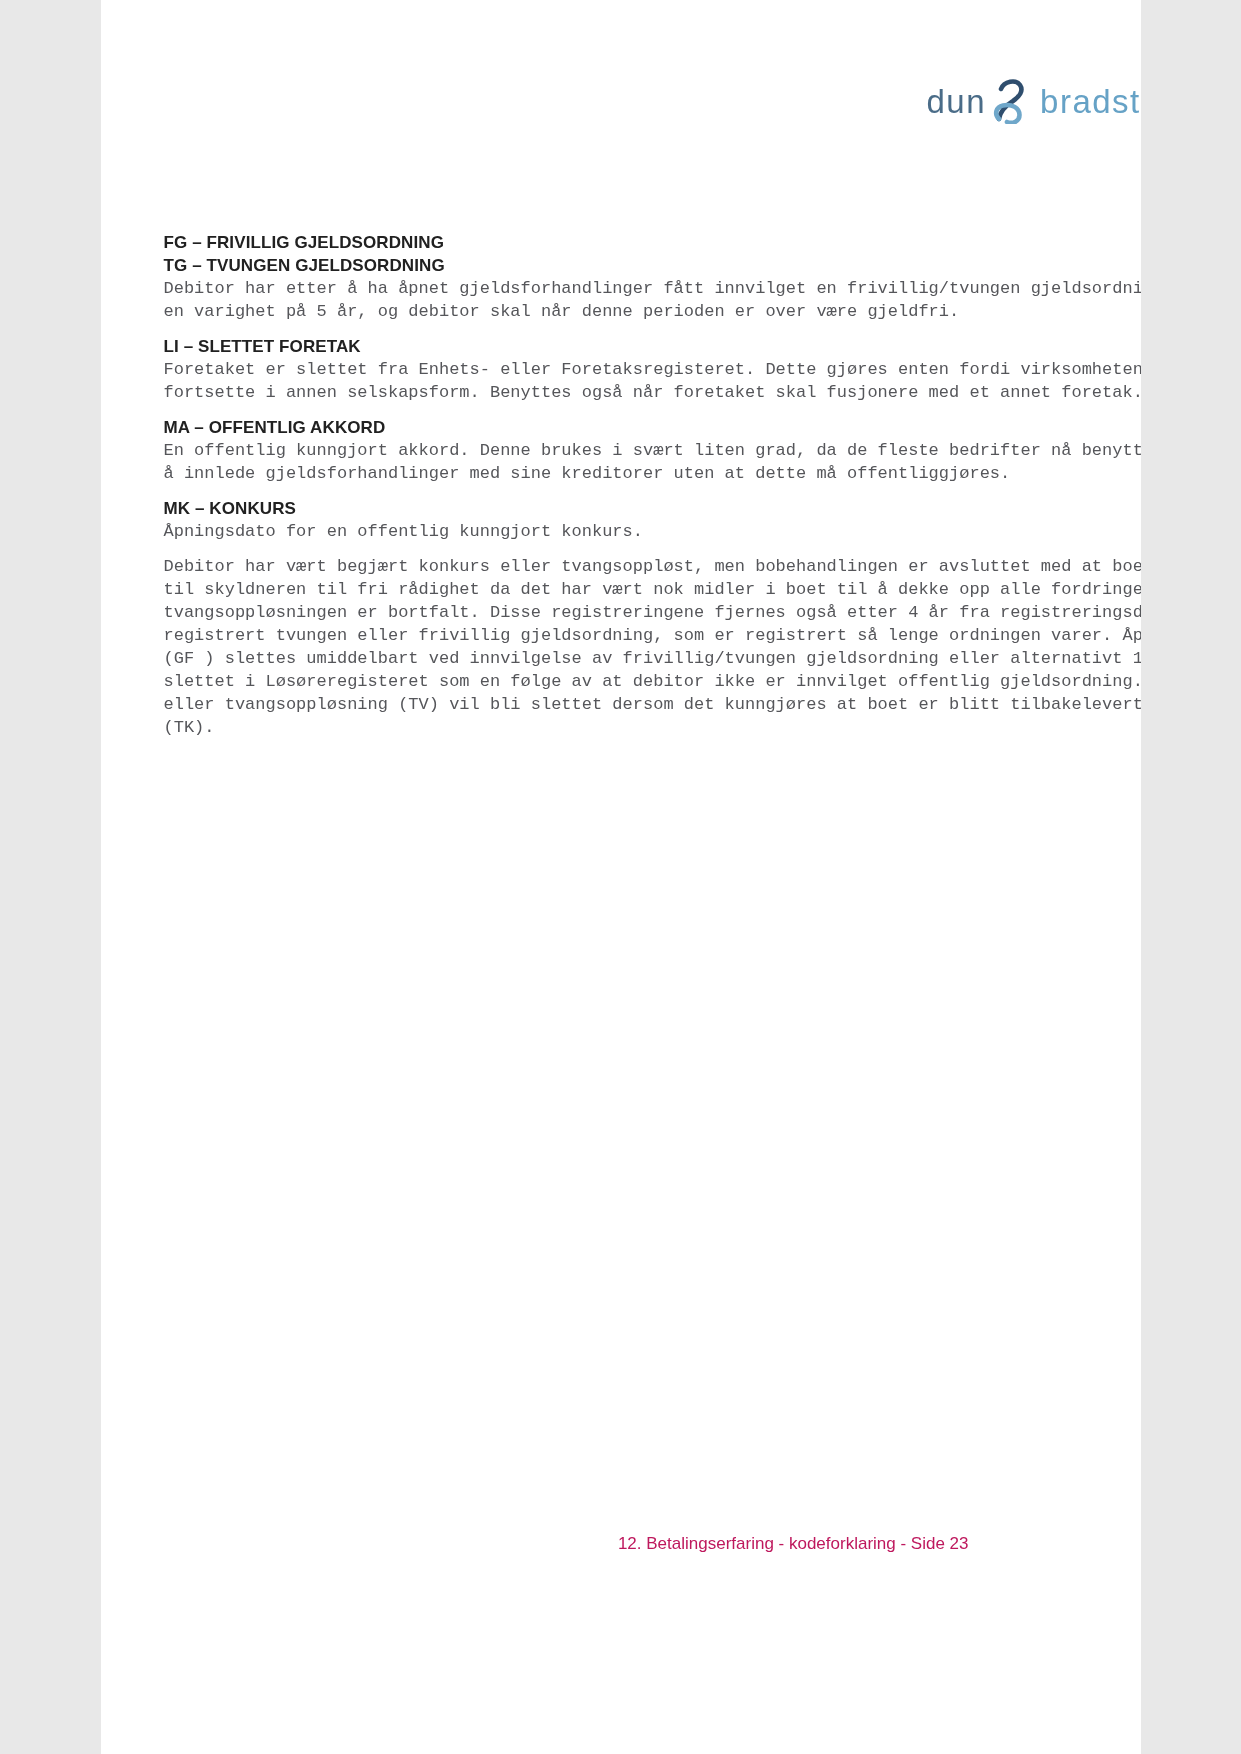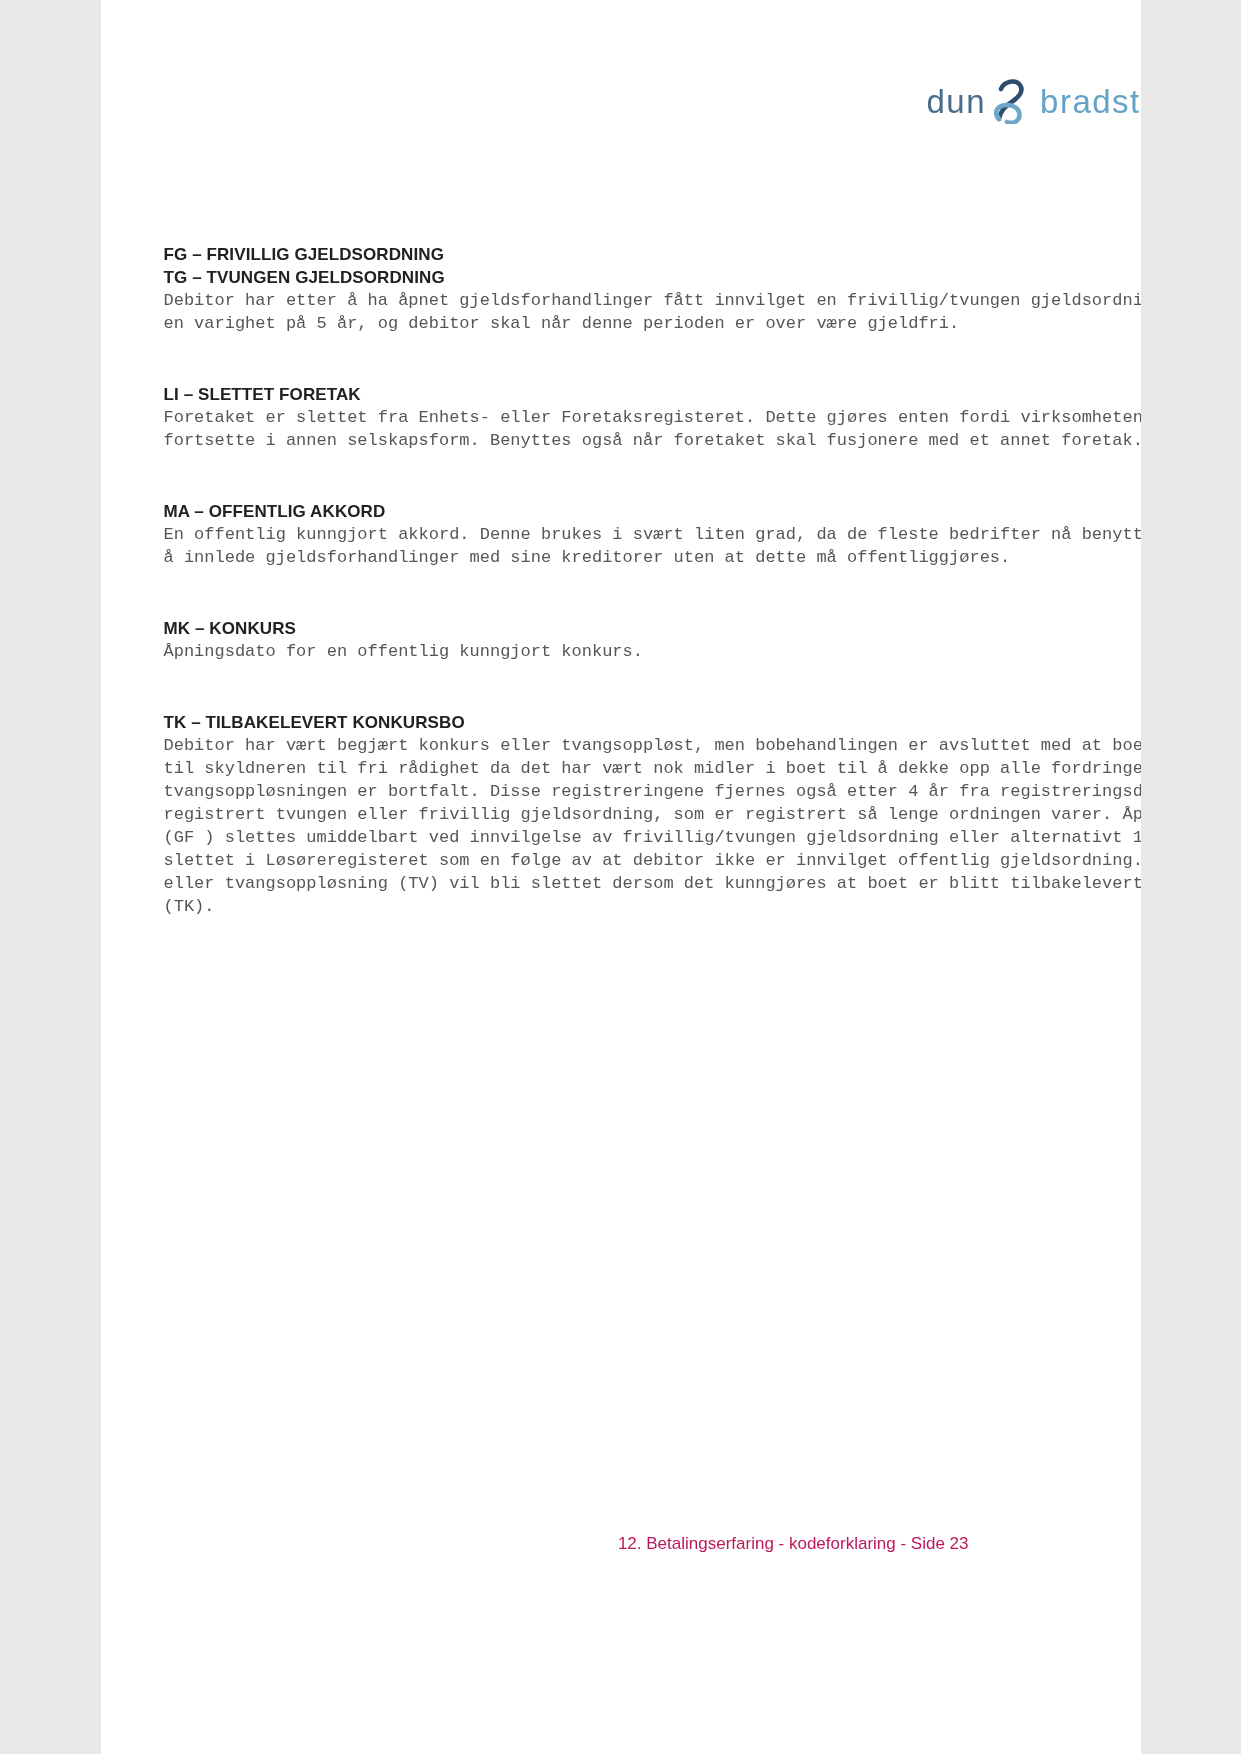--- a/index.html
+++ b/index.html
@@ -41,22 +41,22 @@
     line-height: 40px;
     margin-left: 10px;
   }
   
   .content {
     position: absolute;
     left: 63px;
     top: 231px;
     width: 1010px;
   }
-  .section { margin-top: 48px; }
-  .section:first-child { margin-top: 12px; }
+  .section { margin-top: 12px; }
+  .section:first-child { margin-top: 0; }
   .sec-heading {
     font-size: 17px;
     line-height: 23px;
     font-weight: bold;
     color: #212121;
     white-space: pre-line;
     letter-spacing: 0.1px;
   }
   .sec-body {
     font-size: 17px;
@@ -113,21 +113,20 @@
 å innlede gjeldsforhandlinger med sine kreditorer uten at dette må offentliggjøres.</div>
     </div>
 
     <div class="section">
       <div class="sec-heading">MK – KONKURS</div>
       <div class="sec-body">Åpningsdato for en offentlig kunngjort konkurs.</div>
     </div>
 
 
     <div class="section">
-      <div class="sec-heading">TK – TILBAKELEVERT KONKURSBO</div>
       <div class="sec-body">Debitor har vært begjært konkurs eller tvangsoppløst, men bobehandlingen er avsluttet med at boet er levert tilbake
 til skyldneren til fri rådighet da det har vært nok midler i boet til å dekke opp alle fordringer eller at grunnlaget for
 tvangsoppløsningen er bortfalt. Disse registreringene fjernes også etter 4 år fra registreringsdatoen. Unntatt er
 registrert tvungen eller frivillig gjeldsordning, som er registrert så lenge ordningen varer. Åpning av gjeldsforhandlinger
 (GF ) slettes umiddelbart ved innvilgelse av frivillig/tvungen gjeldsordning eller alternativt 1 år etter at tinglysingen er
 slettet i Løsøreregisteret som en følge av at debitor ikke er innvilget offentlig gjeldsordning. Melding om konkurs(MK)
 eller tvangsoppløsning (TV) vil bli slettet dersom det kunngjøres at boet er blitt tilbakelevert til skyldneren til fri rådighet
 (TK).</div>
     </div>
 

